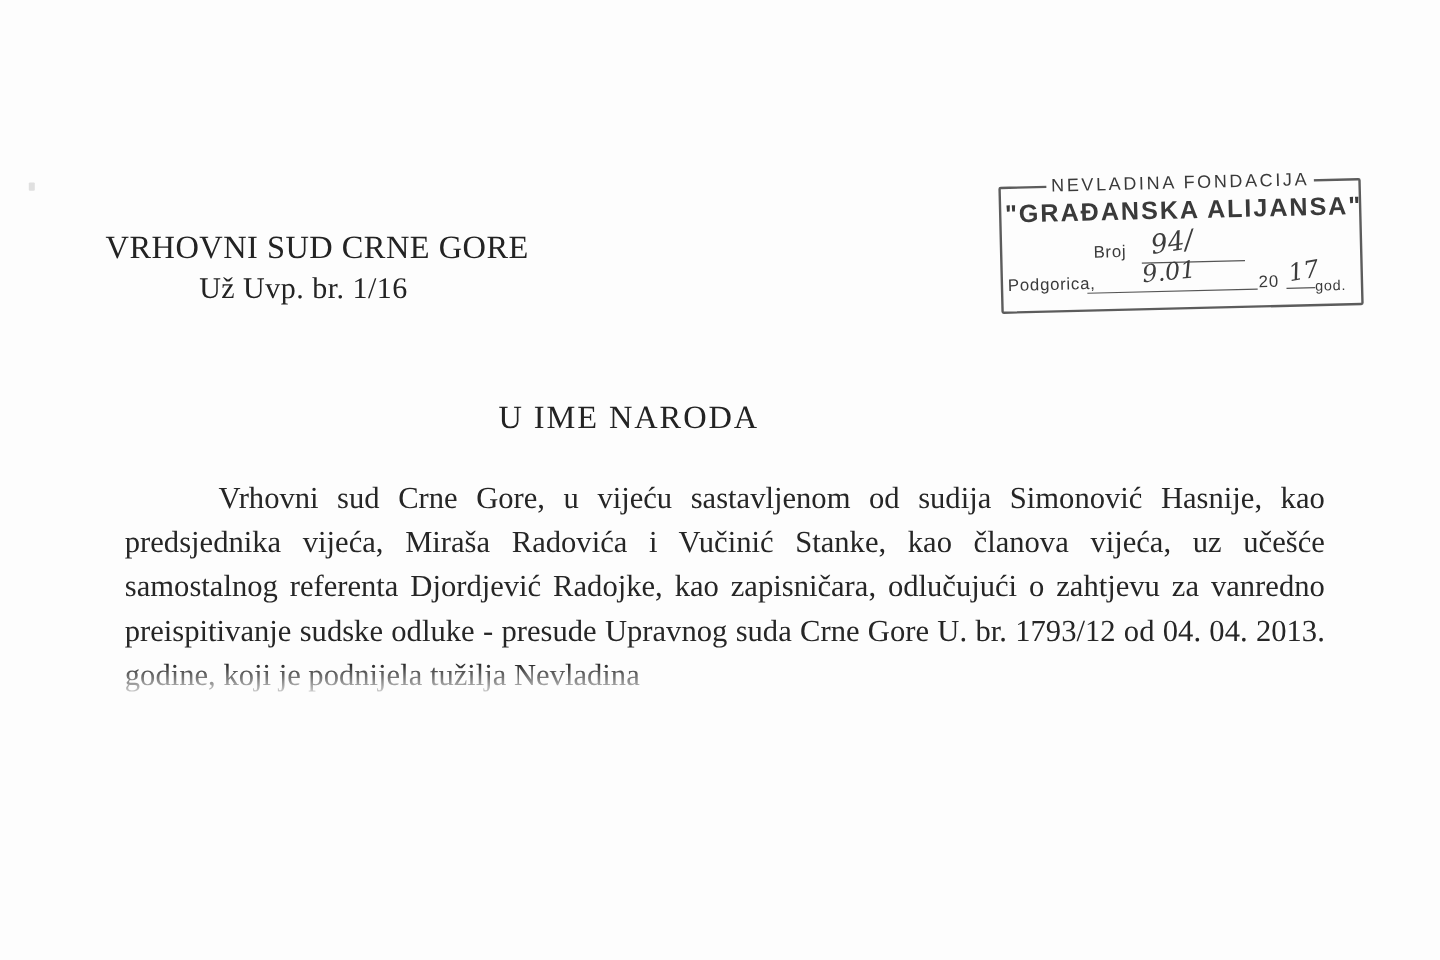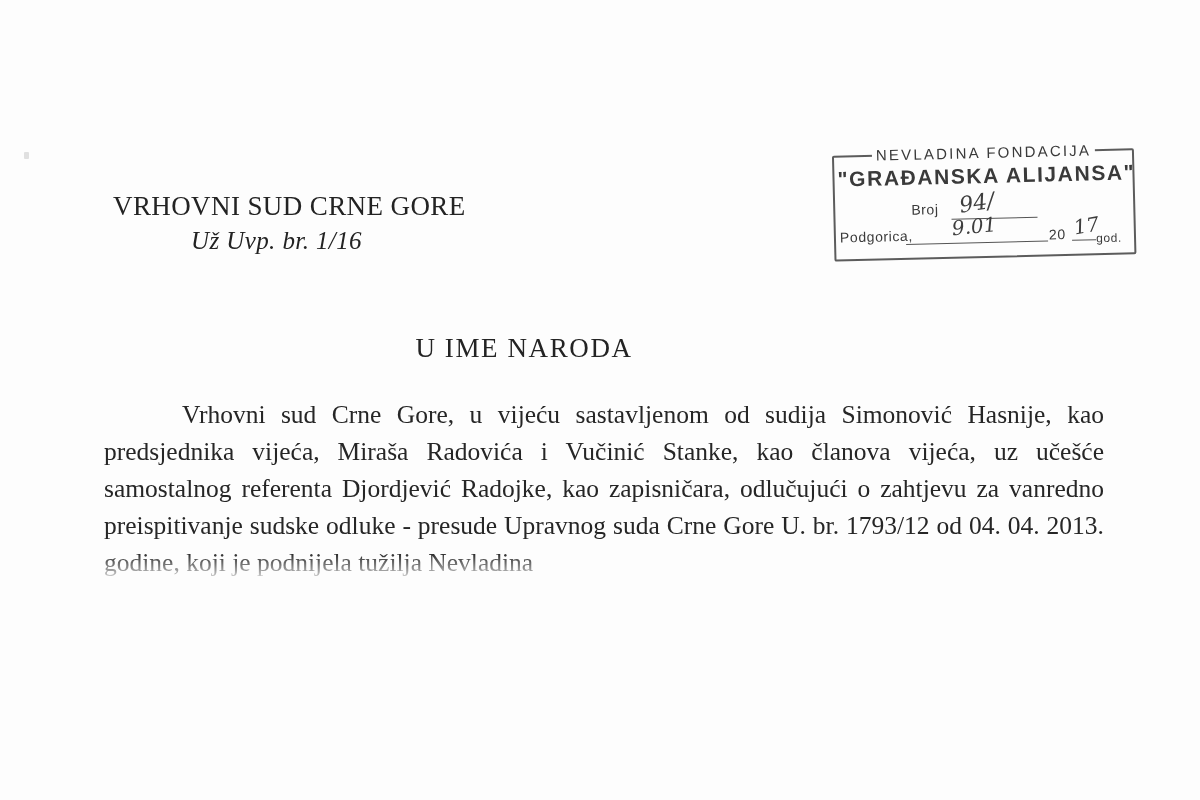--- a/index.html
+++ b/index.html
@@ -30,38 +30,37 @@
     width: 5px;
     height: 7px;
     background: #c9c9c9;
     opacity: .55;
     border-radius: 1px;
   }
 
   
   .court-heading {
     position: absolute;
-    left: 113px;
+    left: 88px;
     top: 190px;
     letter-spacing: .4px;
   }
   .court-name {
     font-size: 27px;
     line-height: 32px;
     color: #232323;
     white-space: nowrap;
   }
   .court-case {
     font-size: 25px;
     line-height: 30px;
     margin-top: 4px;
     margin-left: 78px;
     color: #232323;
     white-space: nowrap;
-    font-style: italic;
   }
 
   
   .stamp {
     position: absolute;
     left: 833px;
     top: 138px;
     width: 300px;
     height: 118px;
     transform: rotate(-1.4deg);

